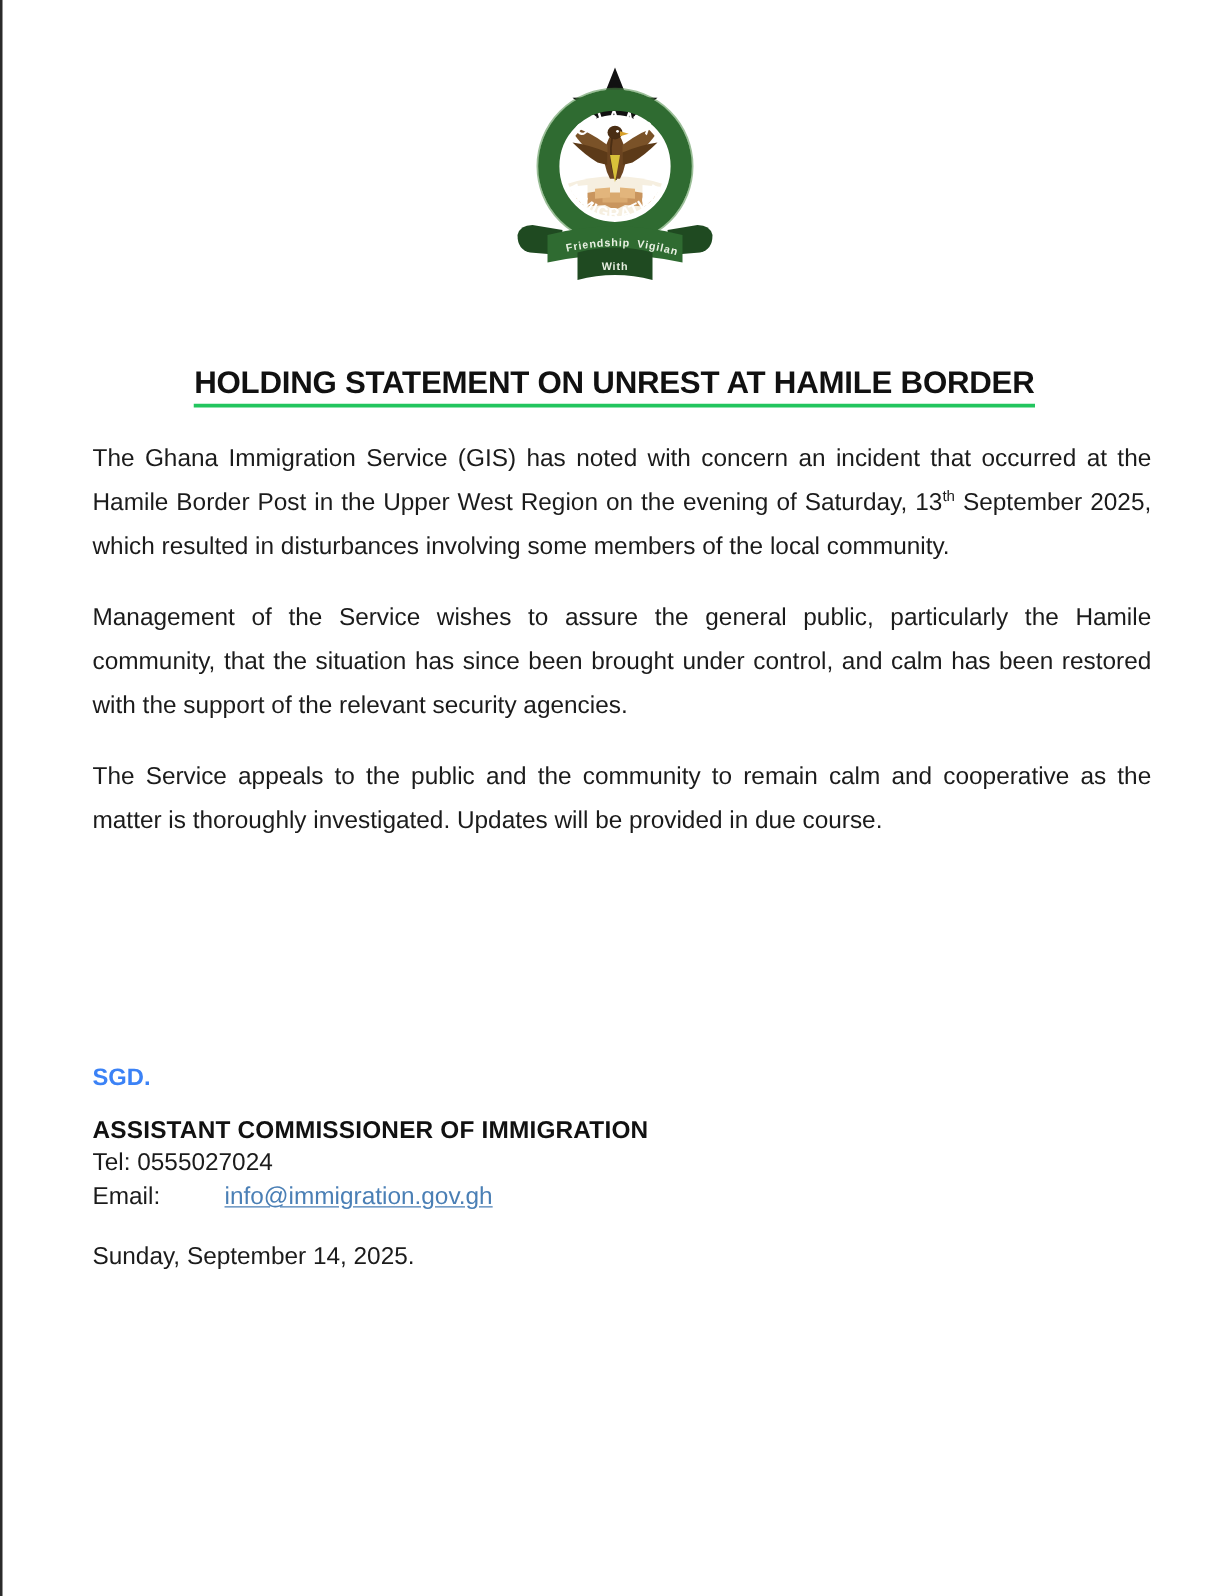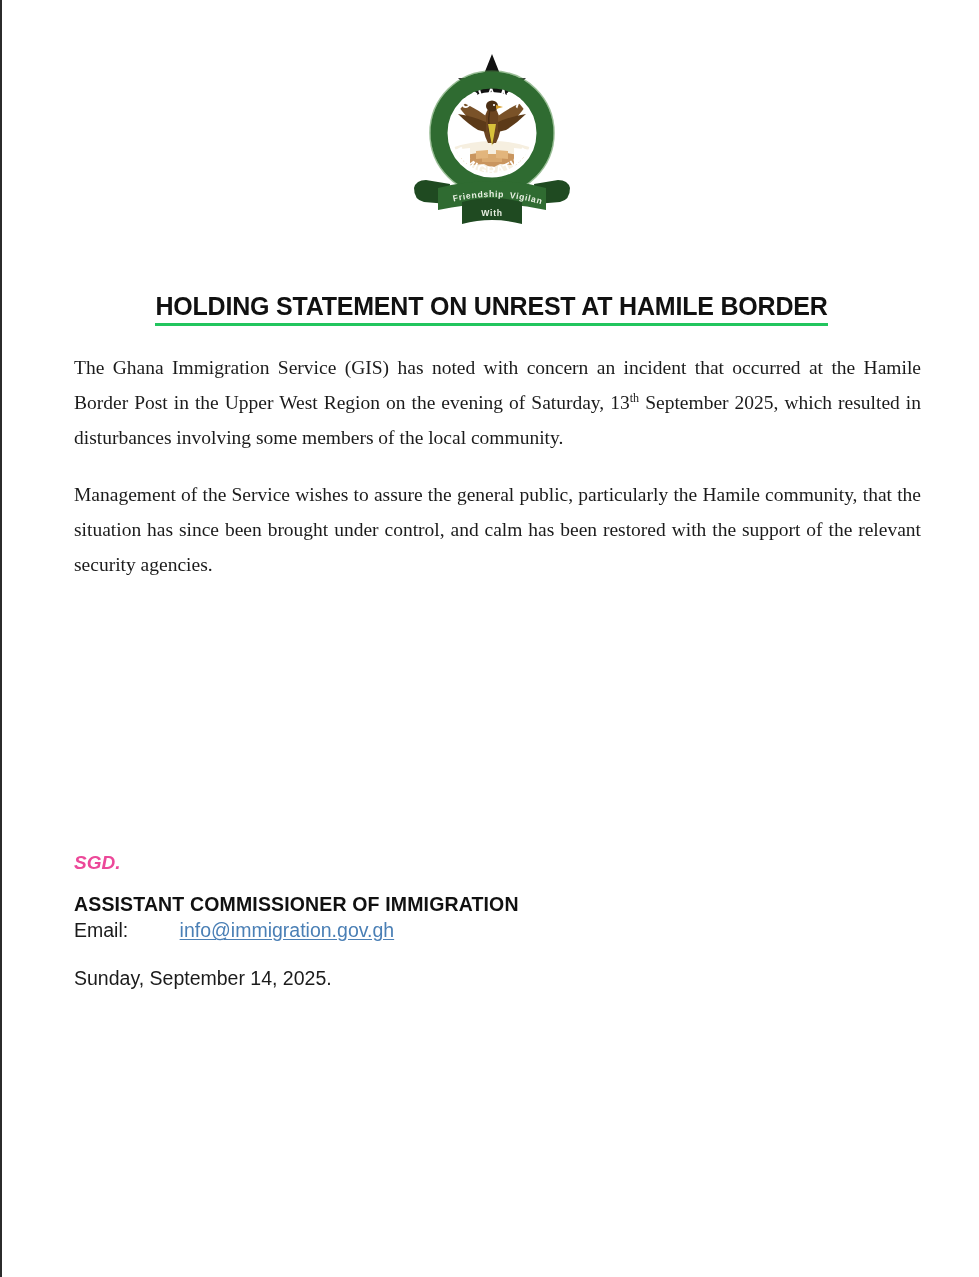--- a/index.html
+++ b/index.html
@@ -53,21 +53,20 @@
     border-bottom: 3px solid #22c55e;
     padding-bottom: 2px;
   }
 
   
   .body-block {
     position: absolute;
     left: 72px;
     top: 350px;
     width: 847px;
-    font-family: Liberation Serif, serif;
   }
   .para {
     font-size: 19.5px;
     line-height: 35px;
     color: #1b1b1b;
     text-align: justify;
     text-justify: inter-word;
     margin: 0 0 22px 0;
   }
   .para:last-child { margin-bottom: 0; }
@@ -80,22 +79,21 @@
   
   .sign-block {
     position: absolute;
     left: 72px;
     top: 851px;
     width: 700px;
   }
   .sgd {
     font-size: 19px;
     font-weight: 700;
-    font-style: italic;
-    color: #ec4899;
+    color: #3b82f6;
     margin-bottom: 16px;
     line-height: 24px;
   }
   .sign-name,
   .sign-role,
   .sign-dept {
     font-size: 19.5px;
     font-weight: 700;
     color: #111111;
     line-height: 26px;
@@ -204,22 +202,24 @@
     <span class="t-inner">HOLDING STATEMENT ON UNREST AT HAMILE BORDER</span>
   </div>
 
   <div class="body-block">
 
     <p class="para"><span>The Ghana Immigration Service (GIS) has noted with concern an incident that occurred at the Hamile Border Post in the Upper West Region on the evening of Saturday, 13</span><sup>th</sup><span> September 2025, which resulted in disturbances involving some members of the local community.</span></p>
 
     <p class="para">Management of the Service wishes to assure the general public, particularly the Hamile community, that the situation has since been brought under control, and calm has been restored with the support of the relevant security agencies.</p>
 
 
+    <p class="para">The Service appeals to the public and the community to remain calm and cooperative as the matter is thoroughly investigated. Updates will be provided in due course.</p>
   </div>
 
   <div class="sign-block">
     <div class="sgd">SGD.</div>
     <div class="sign-role">ASSISTANT COMMISSIONER OF IMMIGRATION</div>
+    <div class="sign-tel"><span>Tel: </span><span>0555027024</span></div>
     <div class="sign-email"><span>Email: </span><span class="email-link">info@immigration.gov.gh</span></div>
     <div class="sign-date">Sunday, September 14, 2025.</div>
   </div>
 
 </div>
 
 </body></html>

